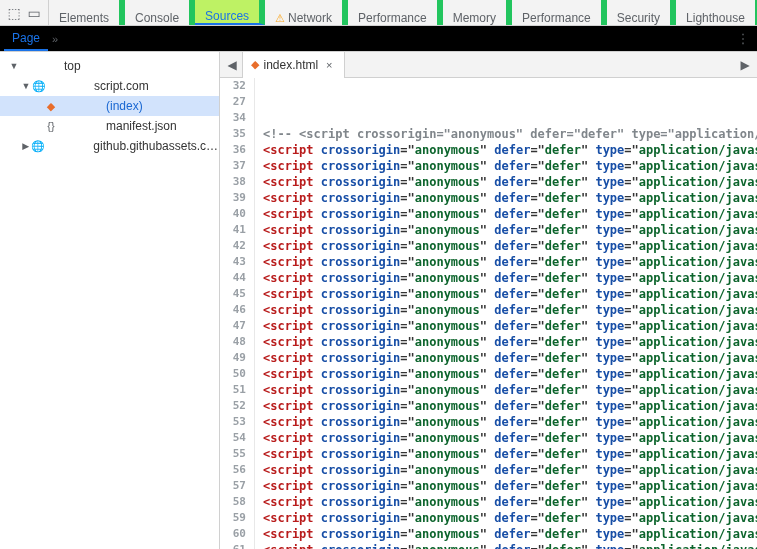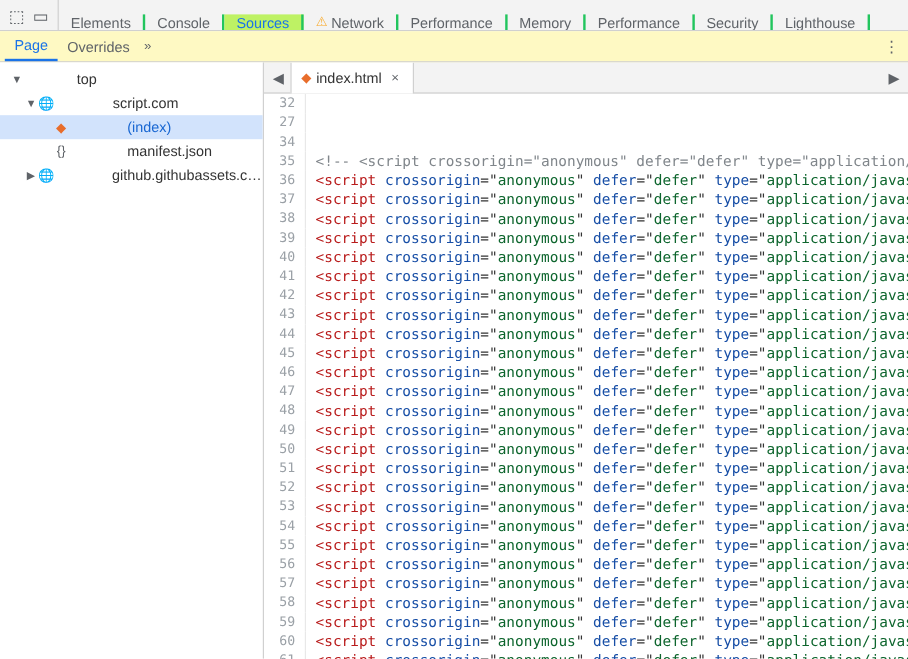--- a/index.html
+++ b/index.html
@@ -41,47 +41,46 @@
       font-size: 14px;
     }
     .tab-bar {
       display: flex;
       align-items: stretch;
       height: 100%;
       flex: 1;
     }
     .tab-item {
       display: flex;
-      align-items: flex-start;
+      align-items: flex-end;
       padding: 0 10px;
       font-size: 12px;
       color: #5f6368;
       cursor: pointer;
-      border-right: 2px solid #22c55e;
+      border-right: 6px solid #22c55e;
       white-space: nowrap;
       height: 100%;
-      margin-top: 12px;
     }
     .tab-item.active {
       color: #1a73e8;
       background: #bef264;
       border-bottom: 2px solid #1a73e8;
     }
     .tab-item .warn-icon {
       color: #f9a825;
       margin-right: 3px;
       font-size: 11px;
     }
 
     
     .sub-toolbar {
       display: flex;
       align-items: center;
       height: 26px;
-      background: #fef9c3;
+      background: #000000;
       border-bottom: 1px solid #d0d0d0;
       padding: 0 4px;
       justify-content: center;
     }
     .sub-tab {
       display: flex;
       align-items: center;
       padding: 0 8px;
       height: 100%;
       font-size: 12px;
@@ -236,20 +235,21 @@
     }
 
     
     .code-area {
       flex: 1;
       overflow: auto;
       font-family: 'Consolas', 'Monaco', monospace;
       font-size: 12px;
       line-height: 16px;
       background: #fff;
+      font-weight: bold;
     }
     .code-lines {
       display: table;
       width: 100%;
     }
     .code-line {
       display: table-row;
     }
     .line-number {
       display: table-cell;
@@ -317,23 +317,20 @@
     <div class="tab-item">
       <span>Lighthouse</span>
     </div>
   </div>
 </div>
 
 <div class="sub-toolbar">
   <div class="sub-tab active">
     <span>Page</span>
   </div>
-  <div class="sub-tab">
-    <span>Overrides</span>
-  </div>
   <div class="sub-toolbar-more">
     <span>»</span>
   </div>
   <div class="sub-toolbar-separator"></div>
   <div class="sub-toolbar-icon">⋮</div>
 </div>
 
 <div class="main-area">
 
   <div class="file-tree">

